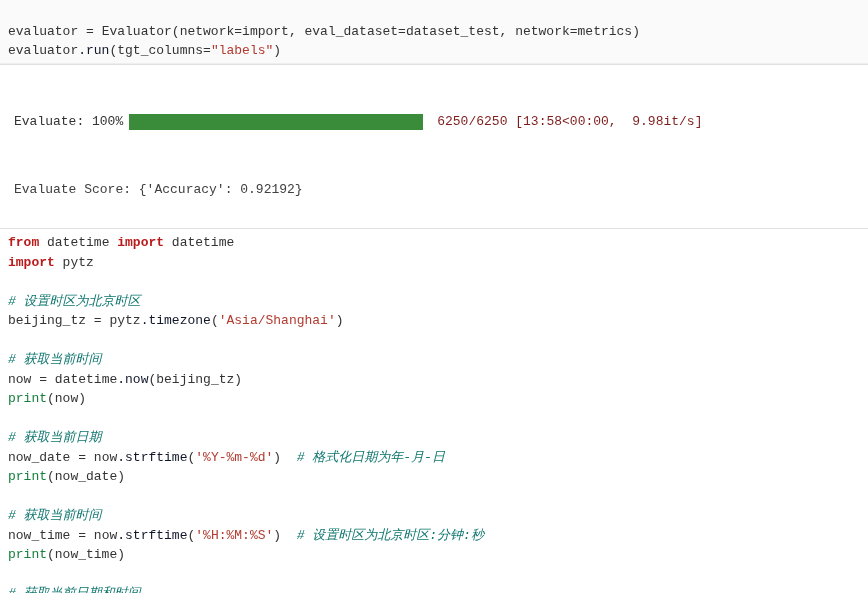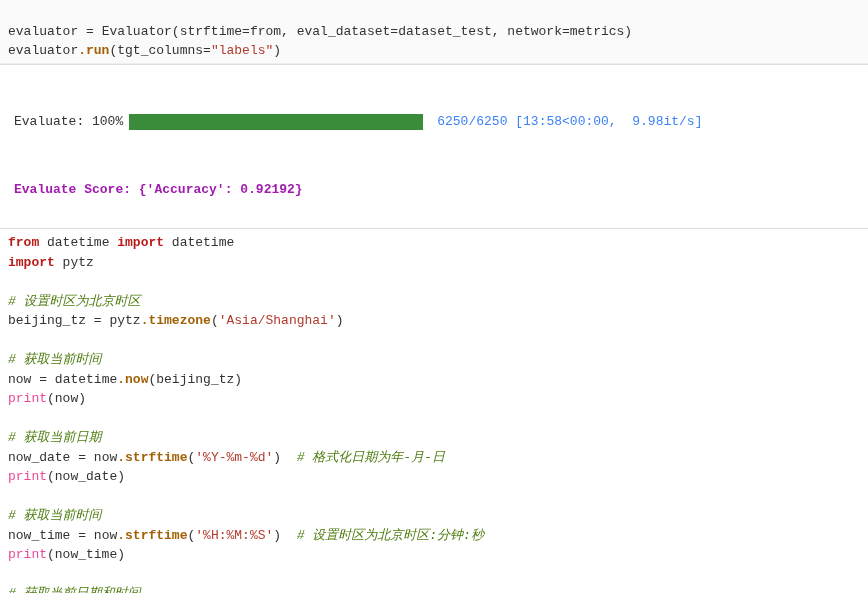--- a/index.html
+++ b/index.html
@@ -32,49 +32,48 @@
   .progress-label {
     color: #333;
   }
   .progress-bar {
     display: inline-block;
     width: 294px;
     height: 16px;
     background: #3a8b3a;
   }
   .progress-stats {
-    color: #3b82f6;
+    color: #7f1d1d;
     margin-left: 8px;
   }
   .score-line {
     padding-top: 6px;
-    color: #a21caf;
-    font-weight: bold;
+    color: #404040;
   }
   
   .kw { color: #b91c1c; font-weight: bold; }
-  .builtin { color: #ec4899; }
+  .builtin { color: #15803d; }
   .str { color: #b23a2e; }                         
-  .cmt { color: #4d7c0f; font-style: italic; }     
-  .attr { color: #a16207; font-weight: bold; }                        
+  .cmt { color: #0f766e; font-style: italic; }     
+  .attr { color: #0f172a; }                        
   .eq { color: #333; }
   .top-code {
     padding: 2px 8px;
     color: #333;
     background: #fafafa;
     border-bottom: 1px solid #eee;
     line-height: 1.5;
     white-space: pre;
   }
 </style>
 </head>
 <body>
 
 <div class="top-code">
-<span><span>evaluator </span><span>=</span><span> Evaluator(strftime</span>=<span>from, eval_dataset</span>=<span>dataset_test, network</span>=<span>metrics)</span></span>
+<span><span>evaluator </span><span>=</span><span> Evaluator(network</span>=<span>import, eval_dataset</span>=<span>dataset_test, network</span>=<span>metrics)</span></span>
 <span><span>evaluator</span><span class="attr">.run</span><span>(tgt_columns</span><span>=</span><span class="str">"labels"</span><span>)</span></span>
 </div>
 
 <div class="output-area">
   <div class="progress-row">
     <span class="progress-label">Evaluate: 100%</span>
     <span class="progress-bar"></span>
     <span class="progress-stats">6250/6250 [13:58&lt;00:00,  9.98it/s]</span>
   </div>
   <div class="score-line">Evaluate Score: {'Accuracy': 0.92192}</div>

